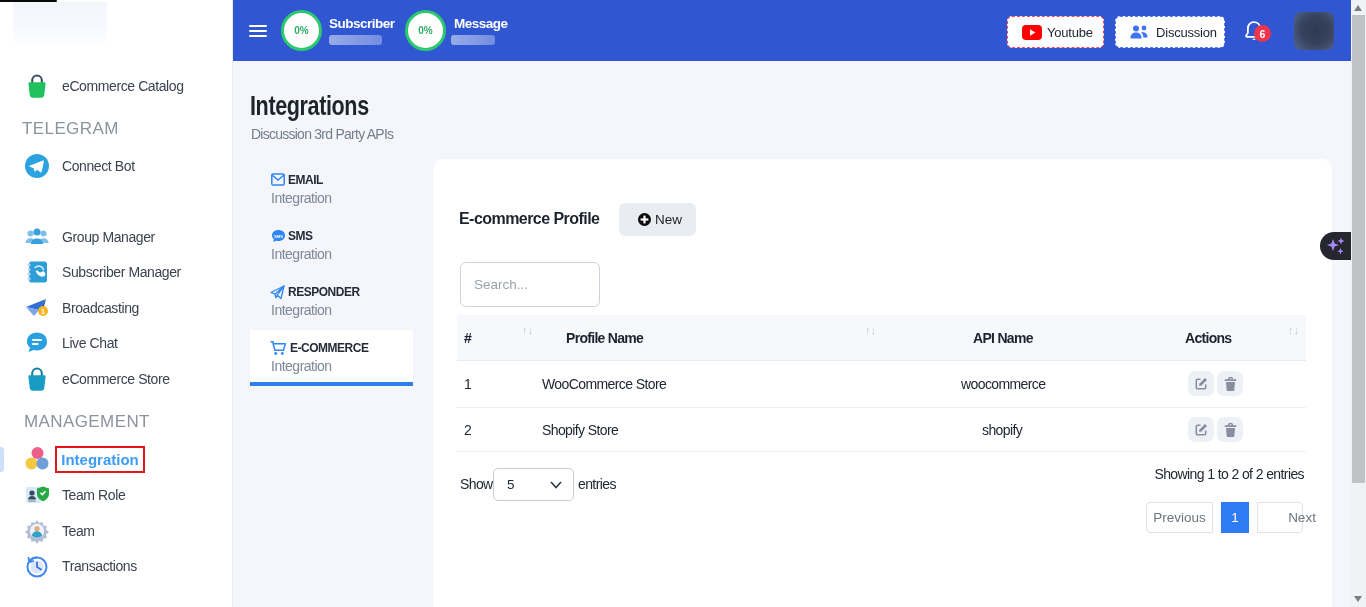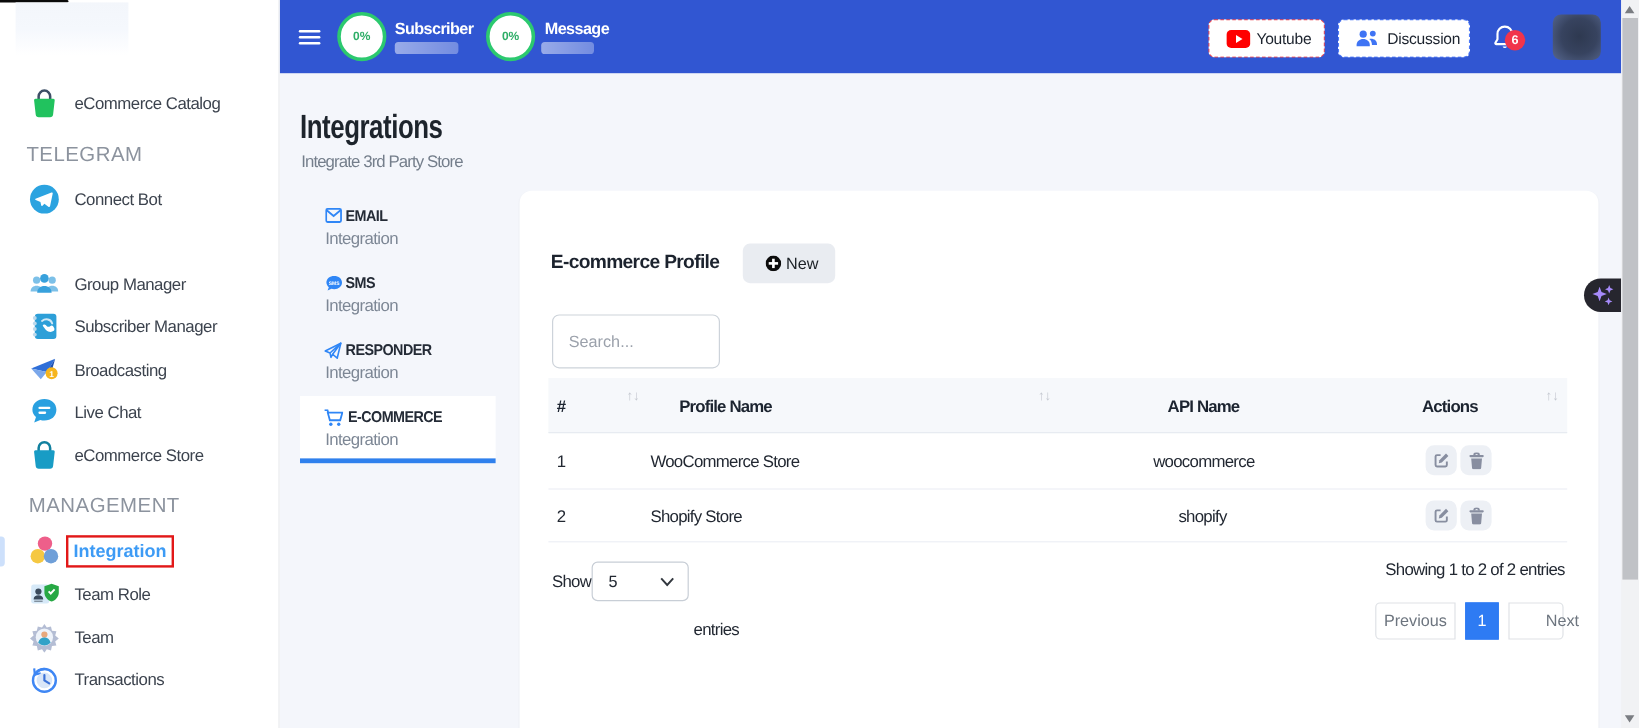--- a/index.html
+++ b/index.html
@@ -205,21 +205,21 @@
         <path d="M4.5 4 L5 9.2 L10 8" fill="none" stroke="#3f87f4" stroke-width="1.8"></path>
         <circle cx="13" cy="14" r="6.5" fill="#d9e6f8"></circle>
         <path d="M13 9.5 V14 L17 16.5" fill="none" stroke="#3b72d8" stroke-width="1.8" stroke-linecap="round"></path>
       </svg>
     <span class="lbl">Transactions</span>
   </div>
 </div>
 
 <div class="abs" id="content"></div>
 <h1 class="abs title" style="left:250px; top:90px;">Integrations</h1>
-<div class="abs subtitle" style="left:251px; top:126px;">Integrate 3rd Party Store</div>
+<div class="abs subtitle" style="left:251px; top:126px;">Discussion 3rd Party APIs</div>
 
 <div class="abs" style="left:250px; top:330px; width:163px; height:52px; background:#fff;"></div>
 <div class="abs" style="left:250px; top:382px; width:163px; height:3.5px; background:#2f80ed;"></div>
 
 <svg class="abs" style="left:271px; top:173px;" width="14" height="13" viewBox="0 0 14 13">
     <rect x="0.8" y="1" width="12.4" height="11" rx="1.2" fill="none" stroke="#2f86f6" stroke-width="1.5"></rect>
     <path d="M1 2 L7 7 L13 2" fill="none" stroke="#2f86f6" stroke-width="1.5"></path>
   </svg>
 <div class="abs snav-b" style="left:288px; top:172px;">EMAIL</div>
 <div class="abs snav-g" style="left:271px; top:190px;">Integration</div>
@@ -305,21 +305,21 @@
 </div>
 <div class="abs" style="left:457px; top:451px; width:849px; height:1px; background:#edeff6;"></div>
 
 <div class="abs cell" style="left:460px; top:476px;">Show</div>
 <div class="abs" style="left:493px; top:468px; width:81px; height:33px; background:#fff; border:1px solid #c8ced6; border-radius:5px;">
   <span class="abs" style="left:13px; top:8px; font-size:13.5px; color:#222832;">5</span>
   <svg class="abs" style="left:56px; top:12px;" width="12" height="8" viewBox="0 0 12 8">
       <path d="M1 1 L6 6.5 L11 1" fill="none" stroke="#33383f" stroke-width="1.6"></path>
     </svg>
 </div>
-<div class="abs cell" style="left:578px; top:476px;margin-top:40px;">entries</div>
+<div class="abs cell" style="left:578px; top:476px;">entries</div>
 <div class="abs cell" style="left:1004px; top:466px; width:300px; text-align:right;">Showing 1 to 2 of 2 entries</div>
 
 <div class="abs pgbtn" style="left:1146px; top:502px; width:67px; border-radius:4px 0 0 4px;">Previous</div>
 <div class="abs pgbtn" style="left:1221px; top:502px; width:28px; background:#2e7bf3; border-color:#2e7bf3; color:#fff;">1</div>
 <div class="abs pgbtn" style="left:1257px; top:502px; width:46px; border-radius:0 4px 4px 0;padding-left:44px;">Next</div>
 
 <div class="abs" style="left:1320px; top:232px; width:31px; height:28px; background:#26262e; border-radius:14px 0 0 14px; z-index:9;">
   <svg class="abs" style="left:5px; top:3px;" width="22" height="22" viewBox="0 0 22 22" fill="#a78bfa">
       <path d="M8 4 l1.6 4.4 4.4 1.6 -4.4 1.6 -1.6 4.4 -1.6-4.4 -4.4-1.6 4.4-1.6z"></path>
       <path d="M16 2.5 l1 2.5 2.5 1 -2.5 1 -1 2.5 -1-2.5 -2.5-1 2.5-1z"></path>

